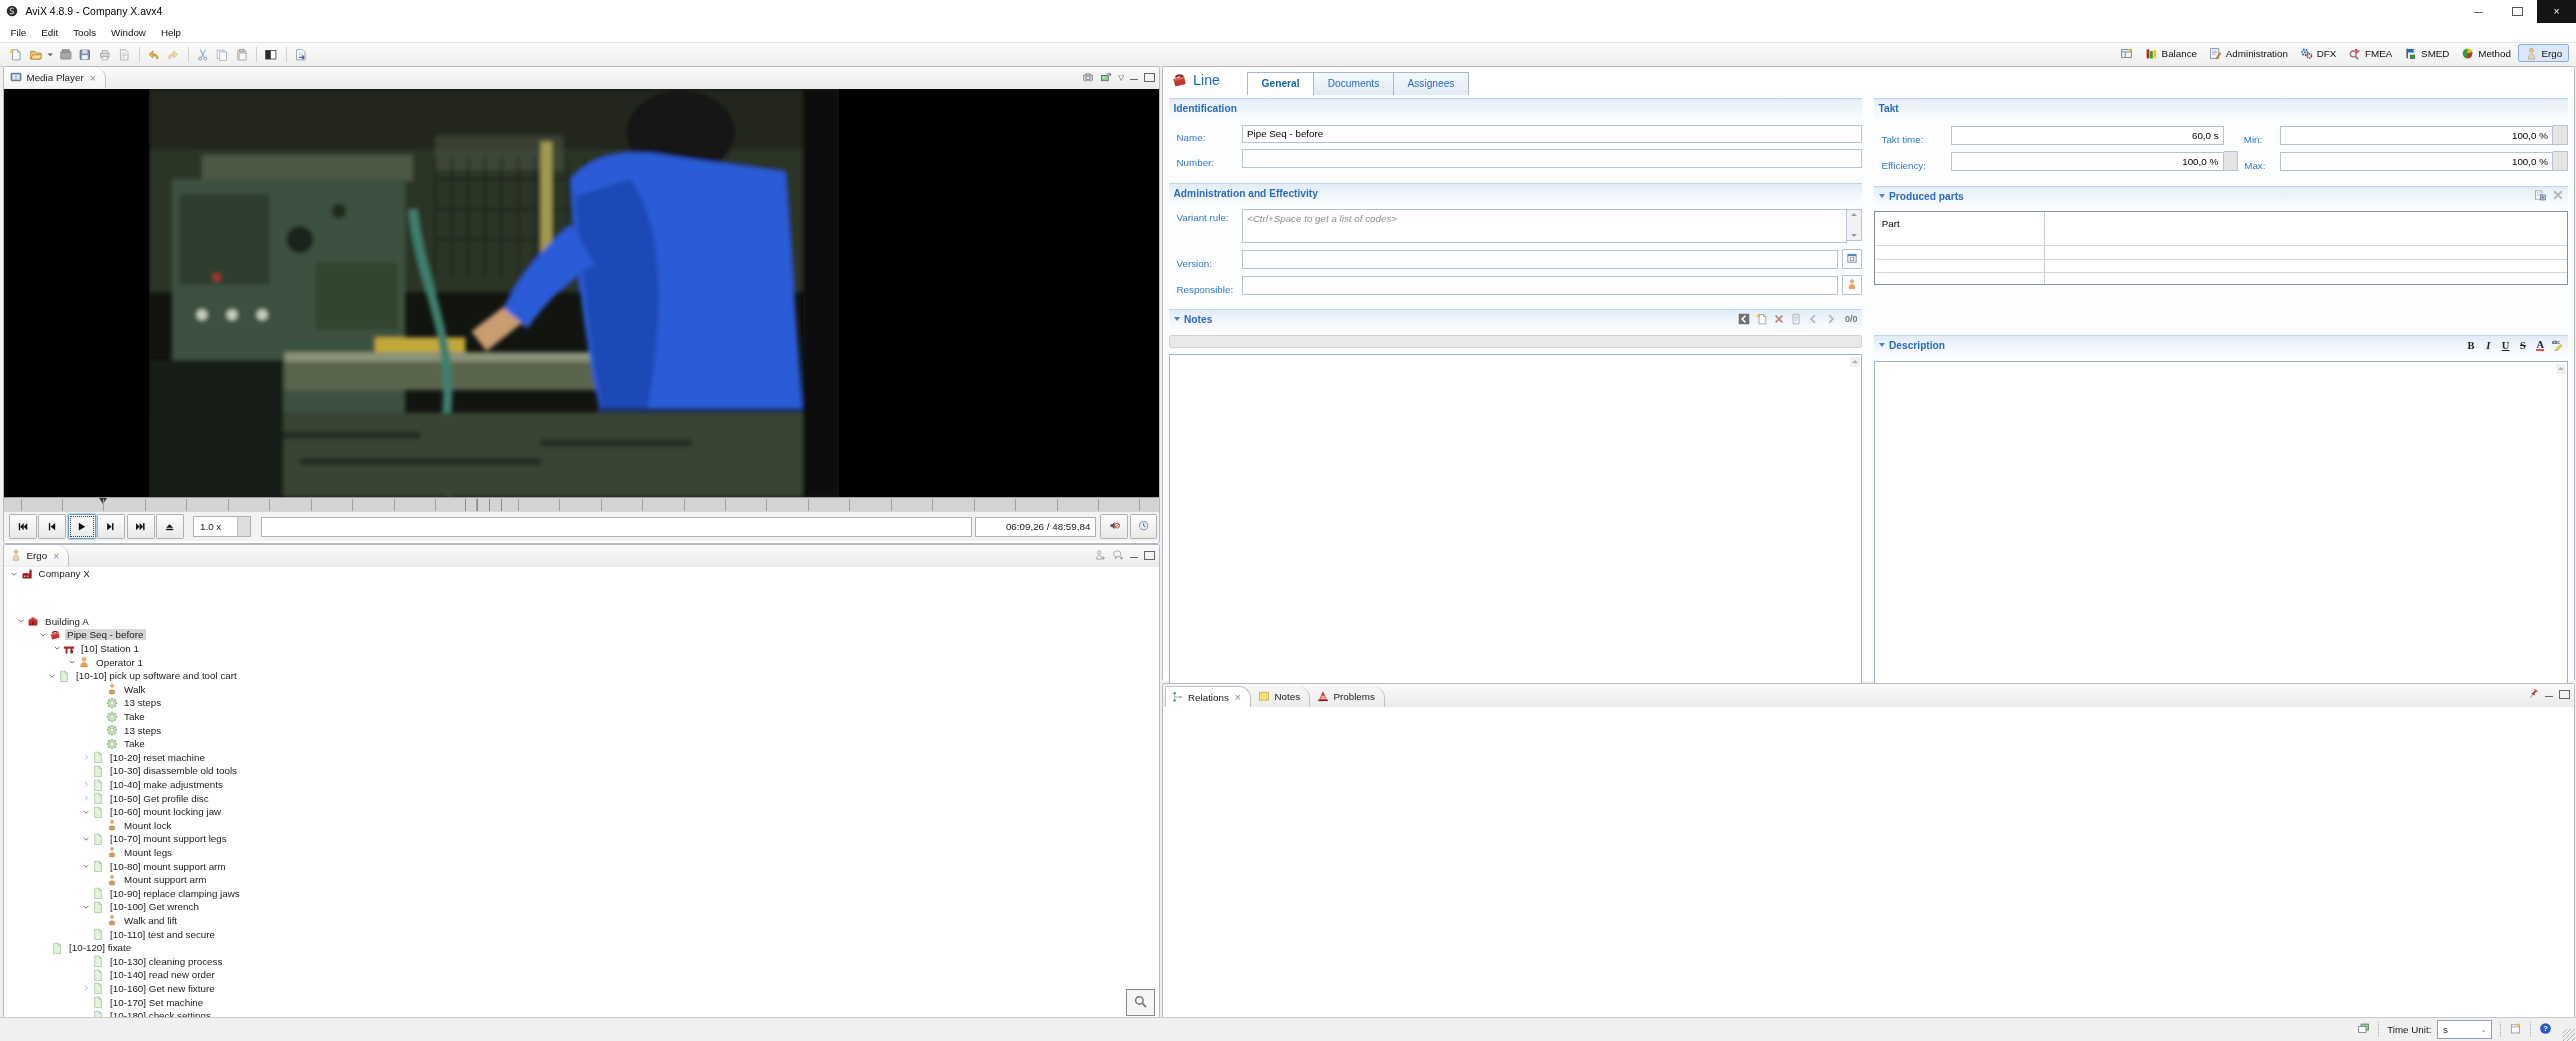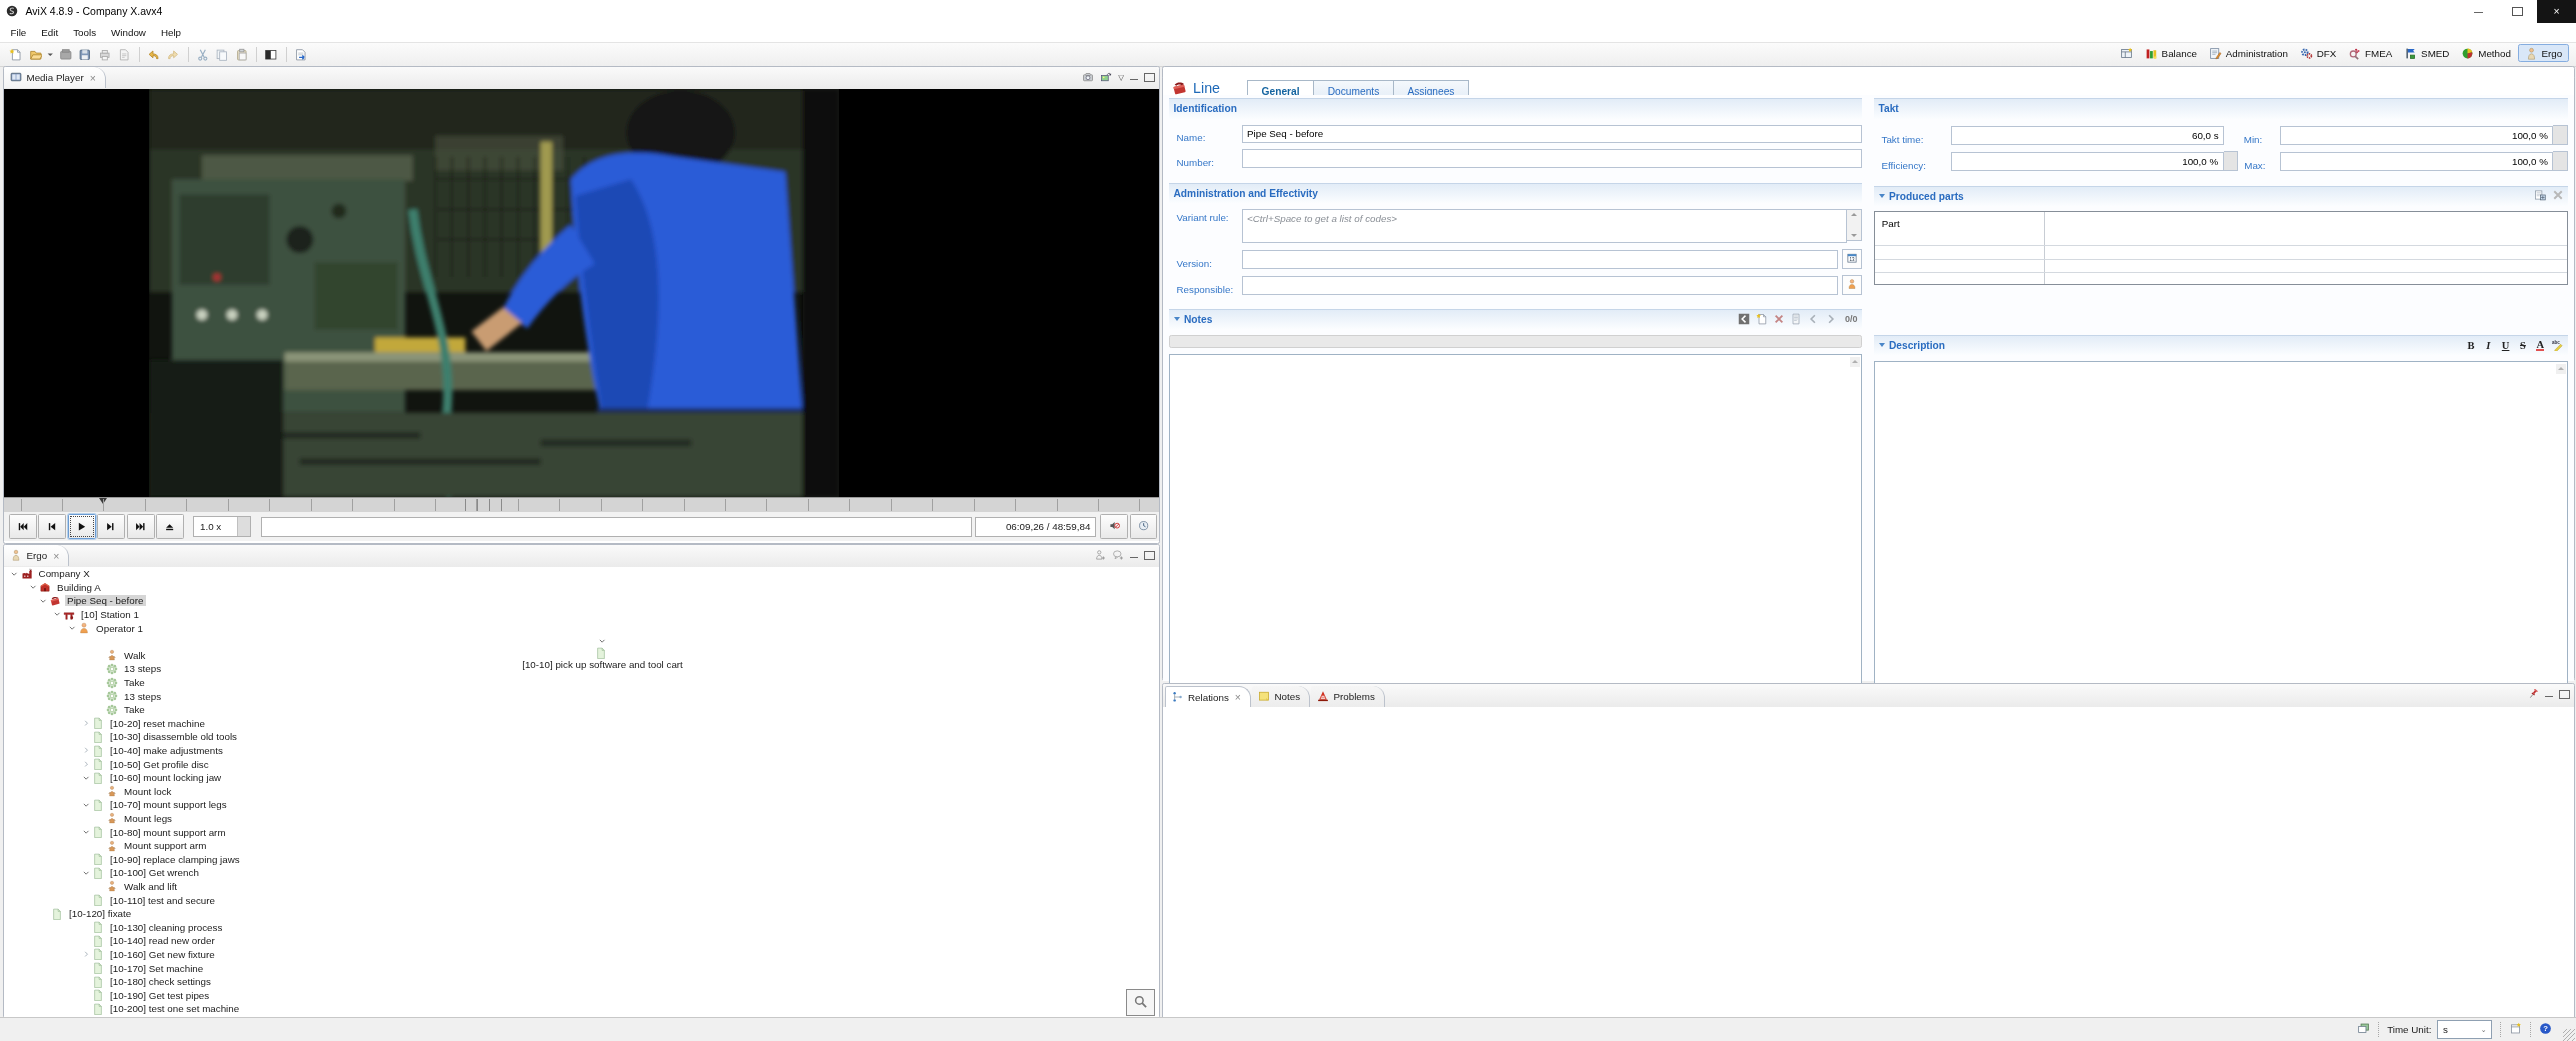--- a/index.html
+++ b/index.html
@@ -59,21 +59,21 @@
   .texp{width:12px;height:12px;flex:0 0 12px;display:flex;align-items:center;justify-content:center;}
   .texp svg{width:8.3px;height:8.3px;}
   .ticon{width:12px;height:12px;flex:0 0 12px;margin-right:3.8px;}
   .ticon svg{width:12px;height:12px;}
   .tlabel{font-size:9.8px;white-space:nowrap;padding:0 2.3px;}
   .trow.sel .tlabel{background:#d6d6d6;}
   #treezoom{position:absolute;right:3.8px;bottom:2.3px;width:27px;height:25px;background:#f6f6f6;border:0.8px solid #8a8a8a;
             display:flex;align-items:center;justify-content:center;}
   #treezoom svg{width:15px;height:15px;}
   
-  #lineheader{position:absolute;left:0;right:0;top:8px;height:28px;background:#fff;border-bottom:0.8px solid #9fb0c0;border-radius:2.3px 2.3px 0 0;}
+  #lineheader{position:absolute;left:0;right:0;top:0;height:28px;background:#fff;border-bottom:0.8px solid #9fb0c0;border-radius:2.3px 2.3px 0 0;}
   #lineheader .licon{position:absolute;left:7.5px;top:5.3px;width:16.6px;height:16.6px;}
   #lineheader .ltitle{position:absolute;left:30px;top:5.3px;font-size:14.3px;color:#1e69b8;}
   #linetabs{position:absolute;left:84px;bottom:-0.8px;display:flex;}
   .ftab{height:22px;display:flex;align-items:center;padding:0 13.6px;font-size:10.2px;color:#2a6cc0;
         background:linear-gradient(#f4f8fc,#e2ecf6);border:0.8px solid #a8b8c8;border-left:none;}
   .ftab:first-child{border-left:0.8px solid #a8b8c8;}
   .ftab.active{background:#fff;border-bottom:0.8px solid #fff;font-weight:bold;color:#1464a0;}
   #formarea{position:absolute;left:0;right:0;top:28px;height:586px;background:#fcfdff;}
   .fcol{position:absolute;top:3px;bottom:3px;}
   .sec{height:19.6px;display:flex;align-items:center;background:linear-gradient(#e2ecf7,#fbfdff);
@@ -514,21 +514,21 @@
           </span>
           <span class="ticon"><svg viewBox="0 0 16 16" width="100%" height="100%">
               <rect x="12" y="1.5" width="1.8" height="3.5" fill="#7c1414"></rect>
               <circle cx="12" cy="1.8" r="1.3" fill="#c4c4c4"></circle>
               <path d="M2 14V7.4c1.8-.9 3.3-.9 5 0V6.2l4 1.7V3.8h3.2V14z" fill="#9c2020"></path>
               <rect x="4" y="10" width="2" height="2" fill="#e0b0b0"></rect>
               <rect x="8" y="10" width="2" height="2" fill="#e0b0b0"></rect>
             </svg></span>
           <span class="tlabel">Company X</span>
         </div>
-        <div class="trow" style="padding-left: 23px;">
+        <div class="trow" style="padding-left: 11px; margin-top: 34px;">
           <span class="texp">
             <svg viewBox="0 0 16 16" width="100%" height="100%">
               <path d="M3.5 5.5L8 10l4.5-4.5" stroke="#555" stroke-width="1.6" fill="none"></path>
             </svg>
           </span>
           <span class="ticon"><svg viewBox="0 0 16 16" width="100%" height="100%">
               <path d="M2.5 13.5V7L8 3.5 13.5 7v6.5z" fill="#c03028" stroke="#801810" stroke-width=".7"></path>
               <path d="M2.5 7L8 3.5 13.5 7" fill="none" stroke="#e06048" stroke-width="1.6"></path>
               <rect x="6.8" y="9.5" width="2.4" height="4" fill="#701410"></rect>
             </svg></span>
@@ -566,21 +566,21 @@
             <svg viewBox="0 0 16 16" width="100%" height="100%">
               <path d="M3.5 5.5L8 10l4.5-4.5" stroke="#555" stroke-width="1.6" fill="none"></path>
             </svg>
           </span>
           <span class="ticon"><svg viewBox="0 0 16 16" width="100%" height="100%">
               <circle cx="8" cy="4.2" r="2.7" fill="#f4b480" stroke="#b07840" stroke-width=".5"></circle>
               <path d="M3.4 14.5c0-4 1.8-6 4.6-6s4.6 2 4.6 6z" fill="#f0a050" stroke="#b07840" stroke-width=".5"></path>
             </svg></span>
           <span class="tlabel">Operator 1</span>
         </div>
-        <div class="trow" style="padding-left: 42px; flex-direction: column;">
+        <div class="trow" style="padding-left: 42px;">
           <span class="texp">
             <svg viewBox="0 0 16 16" width="100%" height="100%">
               <path d="M3.5 5.5L8 10l4.5-4.5" stroke="#555" stroke-width="1.6" fill="none"></path>
             </svg>
           </span>
           <span class="ticon"><svg viewBox="0 0 16 16" width="100%" height="100%">
               <path d="M3.5 1.5h6l3 3v11h-9z" fill="#e4f3dc" stroke="#90b48c" stroke-width=".8"></path>
               <path d="M9.5 1.5v3h3" fill="none" stroke="#90b48c" stroke-width=".8"></path>
             </svg></span>
           <span class="tlabel">[10-10] pick up software and tool cart</span>

